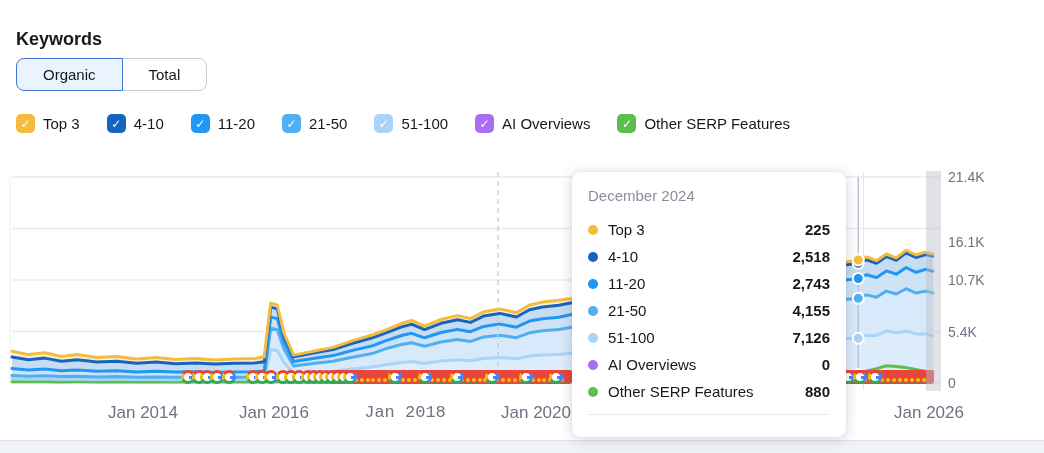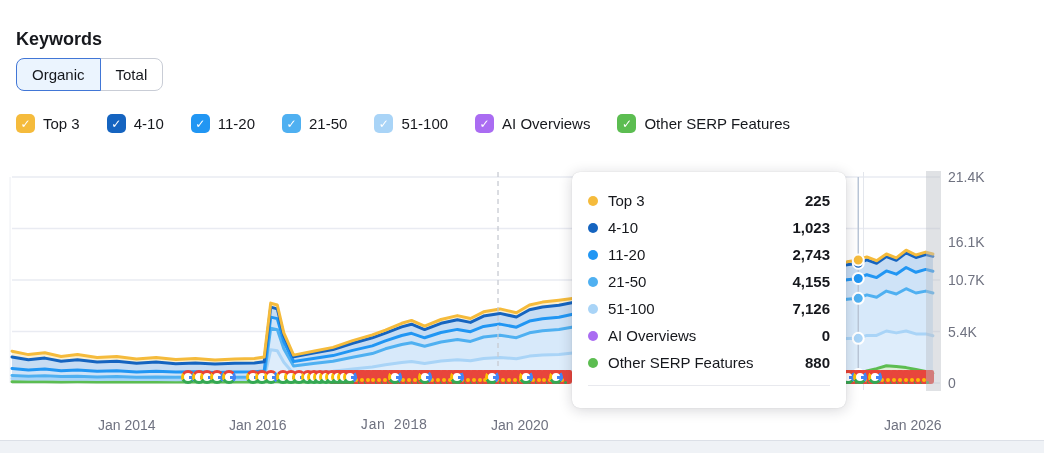--- a/index.html
+++ b/index.html
@@ -2,34 +2,34 @@
 <html><head>
 <meta charset="utf-8">
 <style>
   html,body{margin:0;padding:0;background:#fff;}
   .app{position:relative;width:1044px;height:453px;background:#fff;overflow:hidden;
        font-family:"Liberation Sans","DejaVu Sans",sans-serif;color:#181B26;}
 
   .page-title{position:absolute;left:16px;top:13px;font-size:18px;font-weight:bold;color:#16181D;margin-top:16px;}
 
   .toggle{position:absolute;left:16px;top:58px;display:inline-flex;}
-  .toggle button{font-family:inherit;font-size:15px;padding:7px 15px;background:#fff;
+  .toggle button{font-family:inherit;font-size:15px;padding:7px 26px;background:#fff;
        border:1px solid #C9CDD6;color:#16181D;cursor:pointer;}
   .toggle button.sel{background:#EBF4FE;border:1px solid #4176D6;border-radius:8px 0 0 8px;position:relative;z-index:1;}
   .toggle button.unsel{border-radius:0 8px 8px 0;margin-left:-1px;}
 
   .legend{position:absolute;left:16px;top:114px;display:flex;align-items:center;gap:27px;}
   .leg-item{display:flex;align-items:center;gap:8px;cursor:pointer;}
   .leg-box{width:19px;height:19px;border-radius:5px;display:flex;align-items:center;justify-content:center;
        color:#fff;font-size:12px;font-weight:bold;}
   .leg-label{font-size:15px;color:#16181D;}
 
   .chart-svg{position:absolute;left:0;top:0;z-index:1;}
   .ylab{position:absolute;left:948px;font-size:14px;color:#6F7280;z-index:1;}
-  .xlab{position:absolute;top:417px;width:90px;font-size:14px;color:#6F7280;z-index:1;}
+  .xlab{position:absolute;top:403px;width:90px;text-align:center;font-size:17px;color:#6F7280;z-index:1;}
 
   .note{position:absolute;top:370px;z-index:2;cursor:pointer;}
   .gicon{width:14px;height:14px;border-radius:50%;
      background:conic-gradient(from 45deg,#4285F4 0 25%,#34A853 25% 55%,#FBBC05 55% 72%,#EA4335 72% 100%);}
   .gicon::before{content:'';position:absolute;left:3px;top:3px;right:3px;bottom:3px;background:#fff;border-radius:50%;}
   .gicon::after{content:'';position:absolute;right:0;top:5.5px;width:6px;height:3.5px;background:#4285F4;}
   .rnote{width:13px;height:14px;background:#E8453C;border-radius:7px 2px 3px 2px;}
   .rnote::before{content:'';position:absolute;left:1px;bottom:2px;width:4px;height:4px;border-radius:50%;background:#FBBC05;}
   .rnote::after{content:'';position:absolute;left:5px;bottom:0;width:3px;height:3px;border-radius:50%;background:#34A853;}
 
@@ -216,30 +216,31 @@
       <span class="note gicon" style="left: 548.65px;"></span>
       <span class="note gicon" style="left: 840.78px;"></span>
       <span class="note gicon" style="left: 852.57px;"></span>
       <span class="note gicon" style="left: 867.635px;"></span>
     </div>
 
   <div class="future-strip"></div>
   <div class="bottom-bar"></div>
 
   <div class="tooltip">
+    <div class="tt-title">December 2024</div>
     <div id="tt-rows">
         <div class="tt-row">
           <span class="tt-dot" style="background: rgb(245, 187, 60);"></span>
           <span>Top 3</span>
           <span class="tt-val">225</span>
         </div>
         <div class="tt-row">
           <span class="tt-dot" style="background: rgb(21, 100, 192);"></span>
           <span>4-10</span>
-          <span class="tt-val">1,023</span>
+          <span class="tt-val">2,518</span>
         </div>
         <div class="tt-row">
           <span class="tt-dot" style="background: rgb(33, 150, 243);"></span>
           <span>11-20</span>
           <span class="tt-val">2,743</span>
         </div>
         <div class="tt-row">
           <span class="tt-dot" style="background: rgb(79, 176, 241);"></span>
           <span>21-50</span>
           <span class="tt-val">4,155</span>

